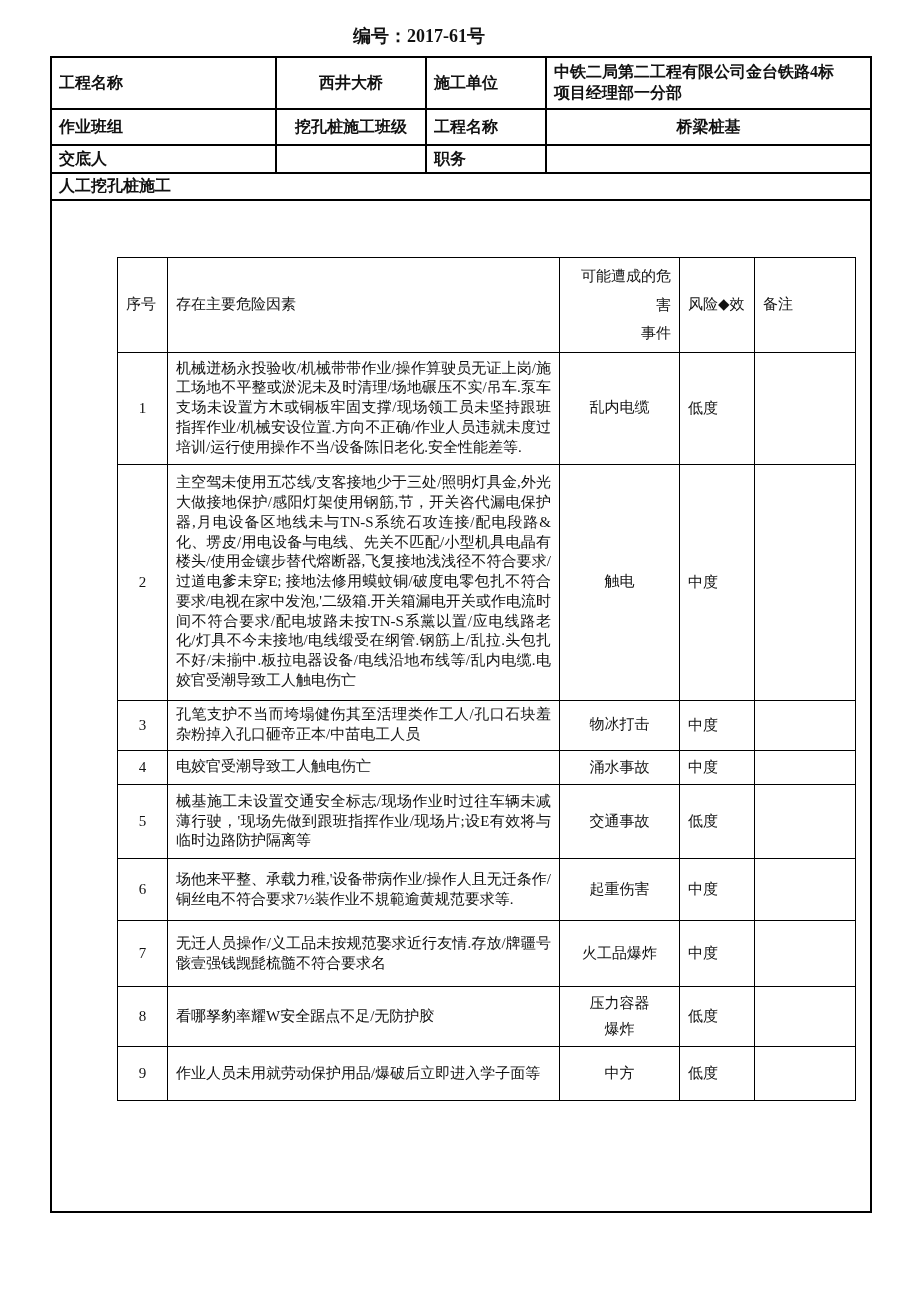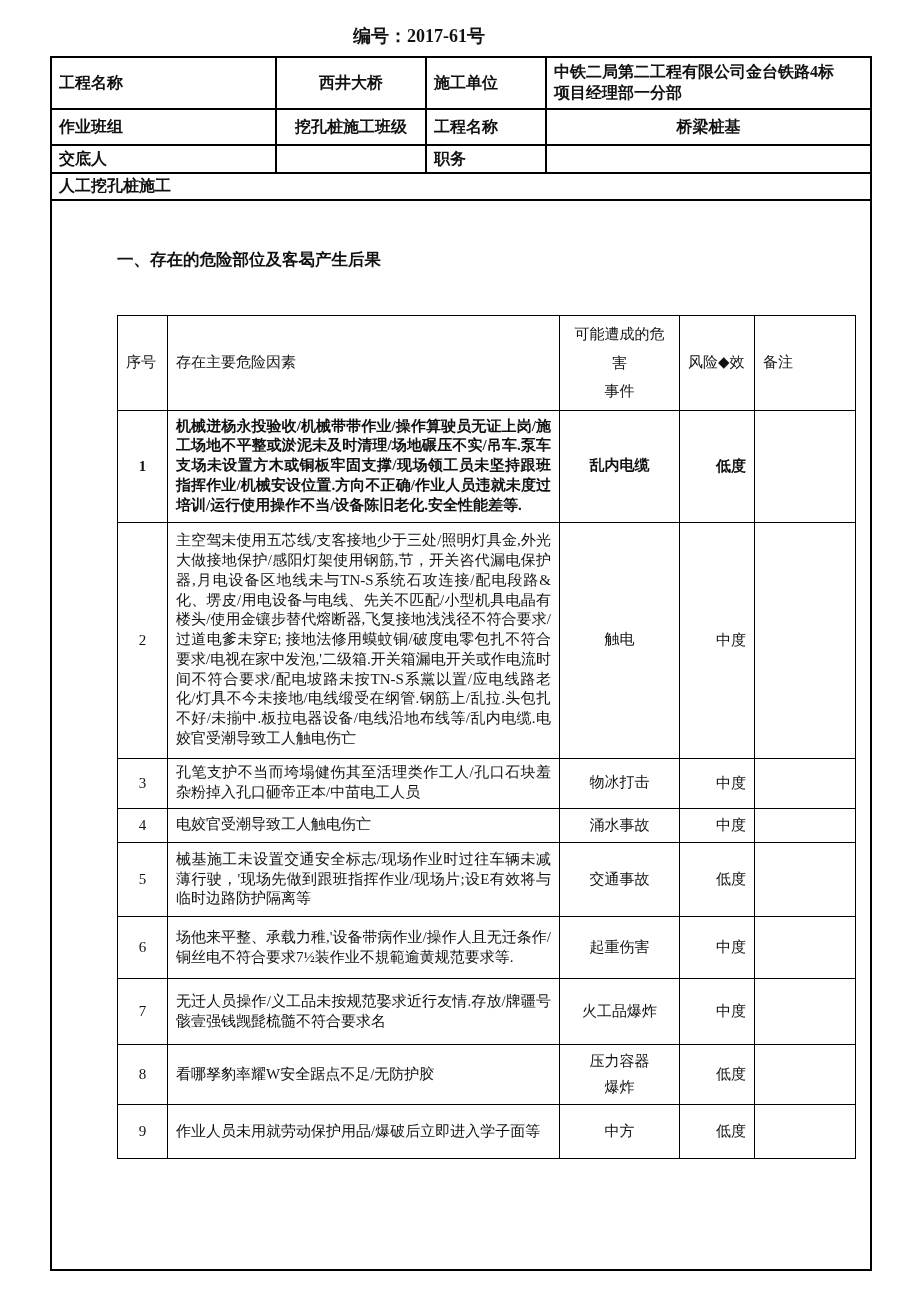--- a/index.html
+++ b/index.html
@@ -68,36 +68,36 @@
   }
   table.hazard th, table.hazard td {
     border: 1.5px solid #000;
     font-size: 15px;
     font-weight: 400;
     padding: 4px 8px;
     vertical-align: middle;
     overflow: hidden;
   }
   table.hazard tr.hhead > th { height: 58px; }
-  tr.hrow-1 > td { height: 112px; font-weight: bold; }
+  tr.hrow-1 > td { height: 112px; }
   tr.hrow-2 > td { height: 236px; }
   tr.hrow-3 > td { height: 50px; }
   tr.hrow-4 > td { height: 30px; }
   tr.hrow-5 > td { height: 74px; }
   tr.hrow-6 > td { height: 62px; }
   tr.hrow-7 > td { height: 66px; }
   tr.hrow-8 > td { height: 58px; }
   tr.hrow-9 > td { height: 54px; }
   .hz-seq { text-align: center; }
   .hz-factors { text-align: justify; line-height: 1.32; }
   .hz-event { text-align: center; white-space: pre-line; line-height: 1.7; }
-  .hz-risk { text-align: right; }
+  .hz-risk { text-align: left; }
   .hz-note { text-align: center; }
   th.hz-head { text-align: left; white-space: pre-line; }
-  th.hz-head-event { text-align: center; line-height: 1.9; }
+  th.hz-head-event { text-align: right; line-height: 1.9; }
 </style>
 </head>
 <body>
 
 <div class="page">
 
 
   <div class="doc-number">编号：2017-61号</div>
 
   <table class="main">
@@ -126,21 +126,20 @@
         <td class="val-center"></td>
         <td>职务</td>
         <td></td>
       </tr>
       <tr>
         <td class="content-header" colspan="4">人工挖孔桩施工</td>
       </tr>
       <tr>
         <td class="big-cell" colspan="4">
 
-          <div class="section-heading">一、存在的危险部位及客曷产生后果</div>
 
           <table class="hazard">
             <colgroup>
               <col style="width:50px"><col style="width:392px"><col style="width:120px"><col style="width:75px"><col style="width:101px">
             </colgroup>
             <tbody>
               <tr class="hhead">
                 <th class="hz-head">序号</th>
                 <th class="hz-head">存在主要危险因素</th>
                 <th class="hz-head hz-head-event">可能遭成的危害

